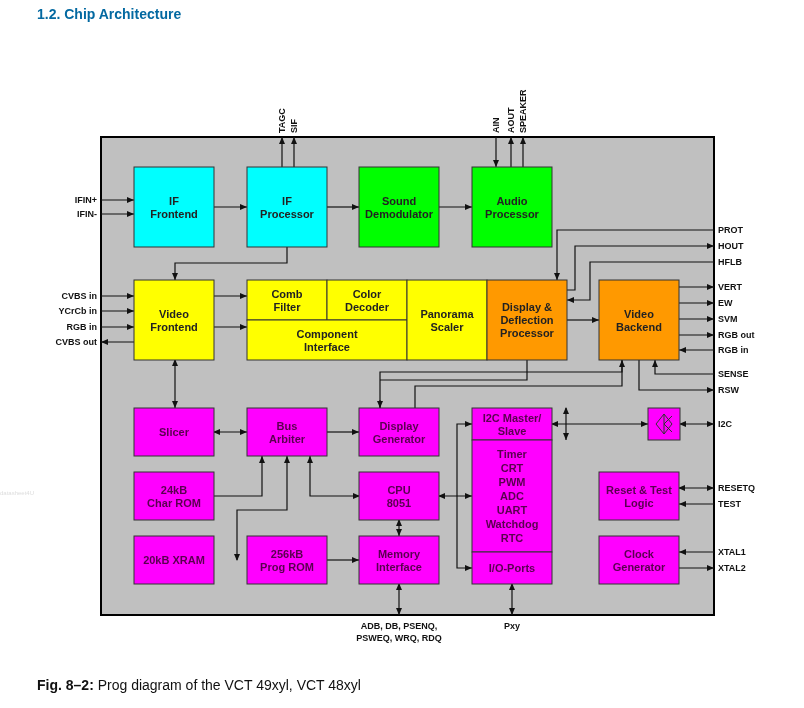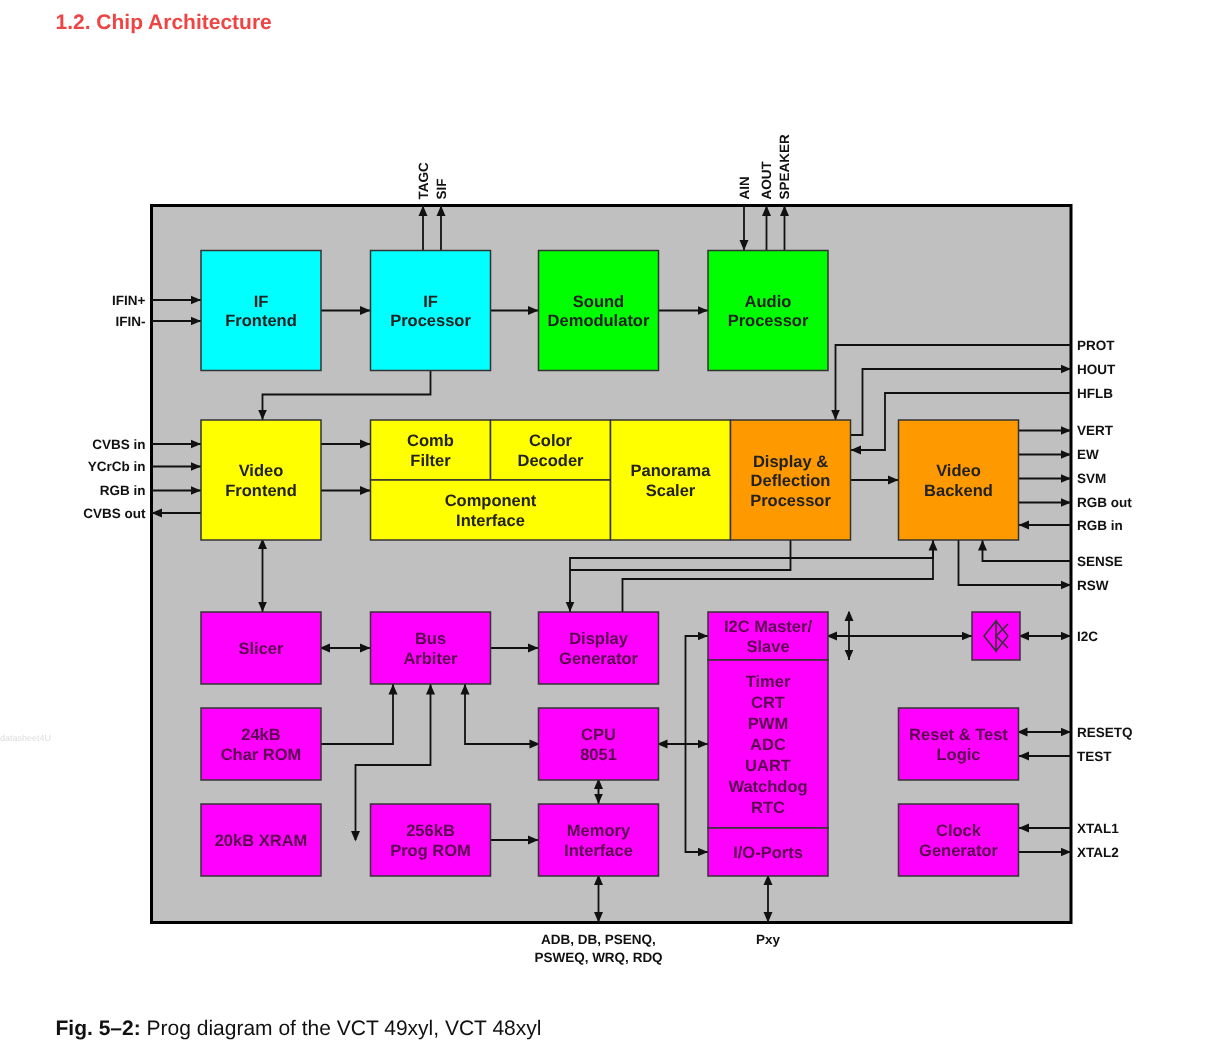--- a/index.html
+++ b/index.html
@@ -1,17 +1,17 @@
 <!DOCTYPE html>
 <html><head>
 <meta charset="utf-8">
 <style>
   html, body { margin:0; padding:0; background:#ffffff; }
   body { width:804px; height:708px; position:relative; overflow:hidden; font-family:"Liberation Sans", sans-serif; }
-  .heading { position:absolute; left:37px; top:6px; font-weight:bold; font-size:14px; color:#ef4444; }
+  .heading { position:absolute; left:37px; top:6px; font-weight:bold; font-size:14px; color:#0369a1; }
   .caption { position:absolute; left:37px; top:677px; font-size:14px; color:#111; }
   .caption b { font-weight:bold; }
   svg text { font-family:"Liberation Sans", sans-serif; }
   .blk { stroke:#333; stroke-width:1; }
   .bt { font-weight:bold; font-size:11px; fill:#222; text-anchor:middle; }
   .btm { font-weight:bold; font-size:11px; fill:#5a0050; text-anchor:middle; }
   .pin { font-weight:bold; font-size:9px; fill:#111; }
   .ln { stroke:#111; stroke-width:1.2; fill:none; }
   .watermark { position:absolute; left:0; top:490px; font-size:6px; color:#ddd; }
 </style>
@@ -243,13 +243,13 @@
       <text x="718" y="491" class="pin" text-anchor="start">RESETQ</text>
       <text x="718" y="507" class="pin" text-anchor="start">TEST</text>
       <text x="718" y="555" class="pin" text-anchor="start">XTAL1</text>
       <text x="718" y="571" class="pin" text-anchor="start">XTAL2</text>
       <text x="399" y="629" class="pin" text-anchor="middle">ADB, DB, PSENQ,</text>
       <text x="399" y="641" class="pin" text-anchor="middle">PSWEQ, WRQ, RDQ</text>
       <text x="512" y="629" class="pin" text-anchor="middle">Pxy</text>
     </g>
 </svg>
 
-<div class="caption"><b>Fig. 5–2:</b><span> Prog diagram of the VCT 49xyl, VCT 48xyl</span></div>
+<div class="caption"><b>Fig. 8–2:</b><span> Prog diagram of the VCT 49xyl, VCT 48xyl</span></div>
 
 </body></html>

